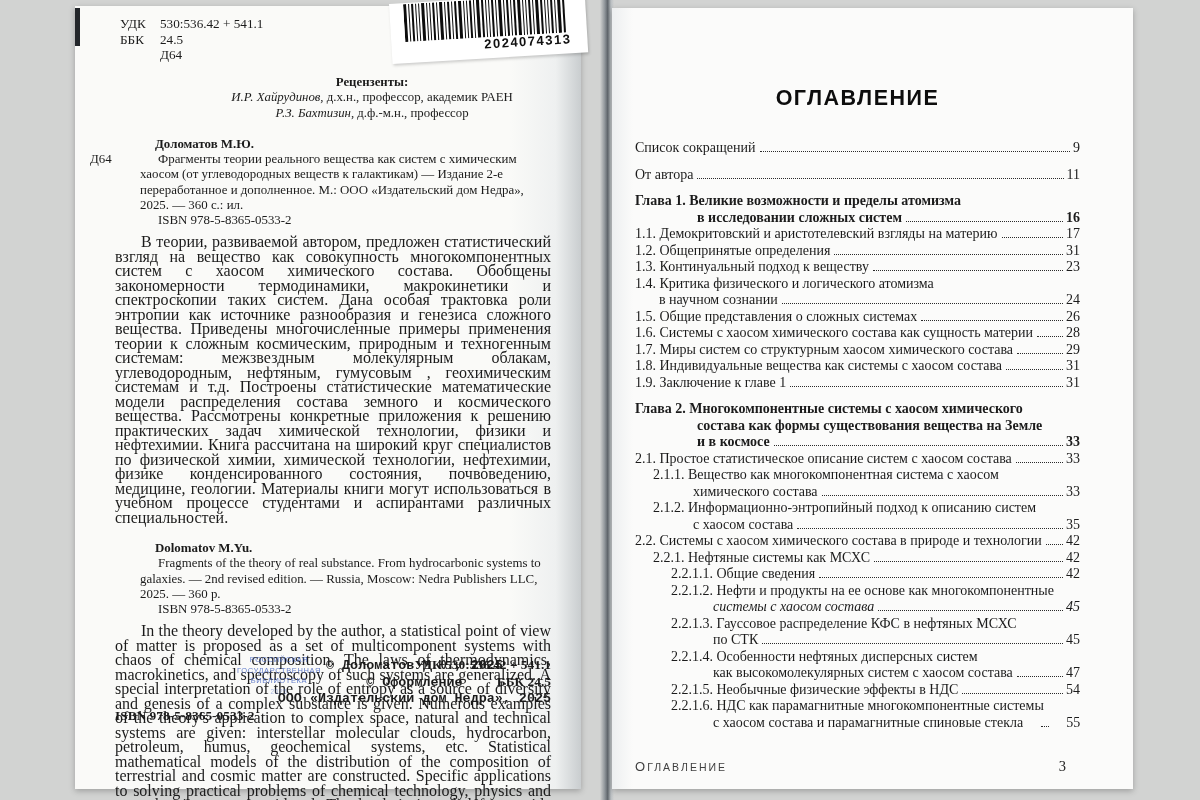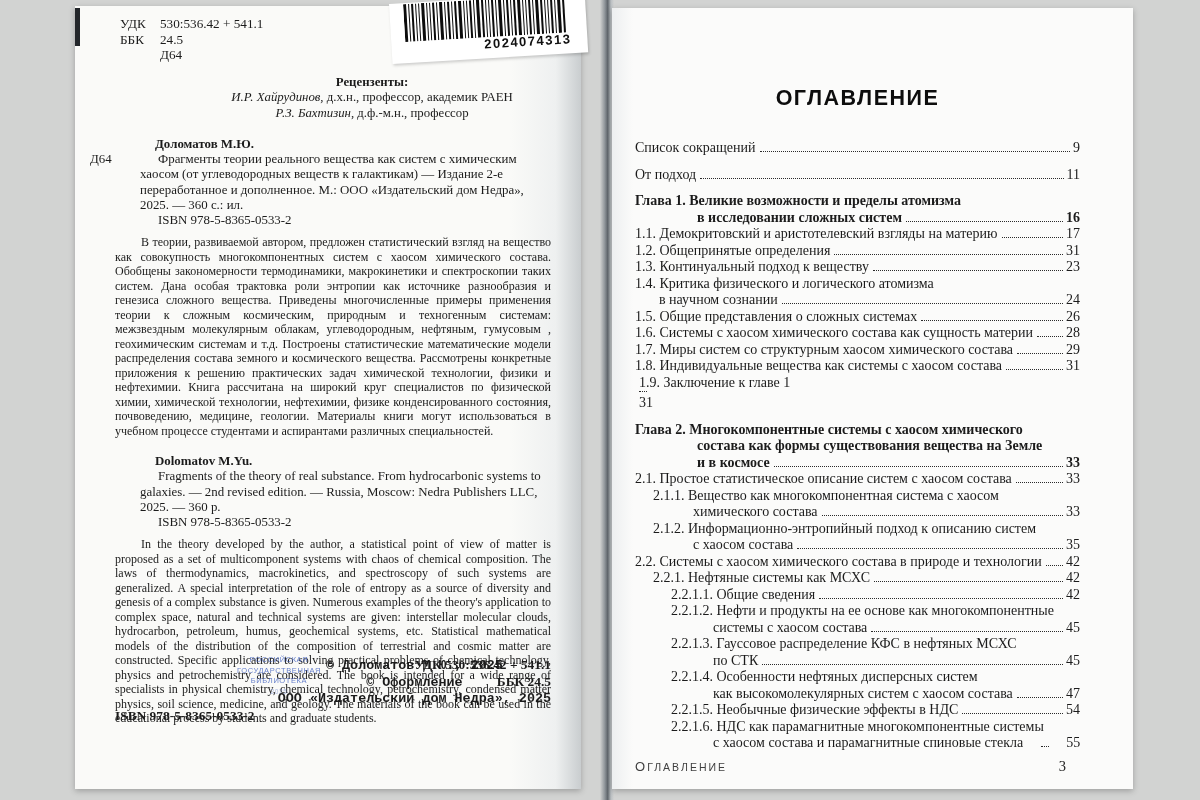--- a/index.html
+++ b/index.html
@@ -33,21 +33,21 @@
     font-size:13px;letter-spacing:1.5px;color:#111;
   }
   .reviewers{margin-top:12px;text-align:center;padding-left:78px;font-size:12.8px;line-height:15.5px;}
   .rev-head{font-weight:bold;}
   .rev-name{font-style:italic;}
   .bib-block{margin-top:16px;position:relative;padding-left:25px;font-size:12.9px;line-height:15.2px;}
   .bib-block .author{font-weight:bold;margin-left:15px;}
   .margin-code{position:absolute;left:-25px;top:15px;}
   .bib-text{text-indent:18px;}
   .bib-isbn{margin-left:18px;}
-  .abstract{margin:7px 0 0;text-align:justify;text-indent:26px;font-size:12px;line-height:14.5px;}
+  .abstract{margin:7px 0 0;text-align:justify;text-indent:26px;font-size:16px;line-height:14.5px;}
   .stamp{
     position:absolute;left:150px;top:649px;width:108px;text-align:center;
     font-family:"Liberation Sans",sans-serif;font-size:7.5px;line-height:10.5px;
     letter-spacing:.6px;color:#4b69c2;opacity:.85;
   }
   .stamp-year{font-size:6.5px;opacity:.55;}
   .udk-footer{position:absolute;top:650px;right:30px;text-align:right;font-weight:bold;font-size:13.4px;line-height:17px;}
   .isbn-footer{position:absolute;top:702px;left:40px;font-weight:bold;font-size:13.4px;}
   .copyright{position:absolute;top:652px;right:30px;text-align:center;font-weight:bold;font-size:13.4px;line-height:16.5px;font-family:Liberation Mono, monospace;}
   
@@ -203,21 +203,21 @@
       <div class="toc-list">
           <div class="toc-entry">
             <div class="toc-line" style="padding-left: 0px;">
               <span class="toc-text">Список сокращений</span>
               <span class="leader"></span>
               <span class="toc-page">9</span>
             </div>
           </div>
           <div class="toc-entry gap">
             <div class="toc-line" style="padding-left: 0px;">
-              <span class="toc-text">От подход</span>
+              <span class="toc-text">От автора</span>
               <span class="leader"></span>
               <span class="toc-page">11</span>
             </div>
           </div>
           <div class="toc-entry bold gap">
             <div class="toc-line" style="padding-left: 0px;">
               <span class="toc-text">Глава 1. Великие возможности и пределы атомизма</span>
             </div>
             <div class="toc-line" style="padding-left: 62px;">
               <span class="toc-text">в исследовании сложных систем</span>
@@ -278,21 +278,21 @@
             </div>
           </div>
           <div class="toc-entry">
             <div class="toc-line" style="padding-left: 0px;">
               <span class="toc-text">1.8. Индивидуальные вещества как системы с хаосом состава</span>
               <span class="leader"></span>
               <span class="toc-page">31</span>
             </div>
           </div>
           <div class="toc-entry">
-            <div class="toc-line" style="padding-left: 0px; flex-direction: column;">
+            <div class="toc-line" style="padding-left: 0px;">
               <span class="toc-text">1.9. Заключение к главе 1</span>
               <span class="leader"></span>
               <span class="toc-page">31</span>
             </div>
           </div>
           <div class="toc-entry bold gap">
             <div class="toc-line" style="padding-left: 0px;">
               <span class="toc-text">Глава 2. Многокомпонентные системы с хаосом химического</span>
             </div>
             <div class="toc-line" style="padding-left: 62px;">
@@ -349,21 +349,21 @@
             <div class="toc-line" style="padding-left: 36px;">
               <span class="toc-text">2.2.1.1. Общие сведения</span>
               <span class="leader"></span>
               <span class="toc-page">42</span>
             </div>
           </div>
           <div class="toc-entry">
             <div class="toc-line" style="padding-left: 36px;">
               <span class="toc-text">2.2.1.2. Нефти и продукты на ее основе как многокомпонентные</span>
             </div>
-            <div class="toc-line" style="padding-left: 78px;">
+            <div class="toc-line" style="padding-left: 78px; font-style: italic;">
               <span class="toc-text">системы с хаосом состава</span>
               <span class="leader"></span>
               <span class="toc-page">45</span>
             </div>
           </div>
           <div class="toc-entry">
             <div class="toc-line" style="padding-left: 36px;">
               <span class="toc-text">2.2.1.3. Гауссовое распределение КФС в нефтяных МСХС</span>
             </div>
             <div class="toc-line" style="padding-left: 78px;">

